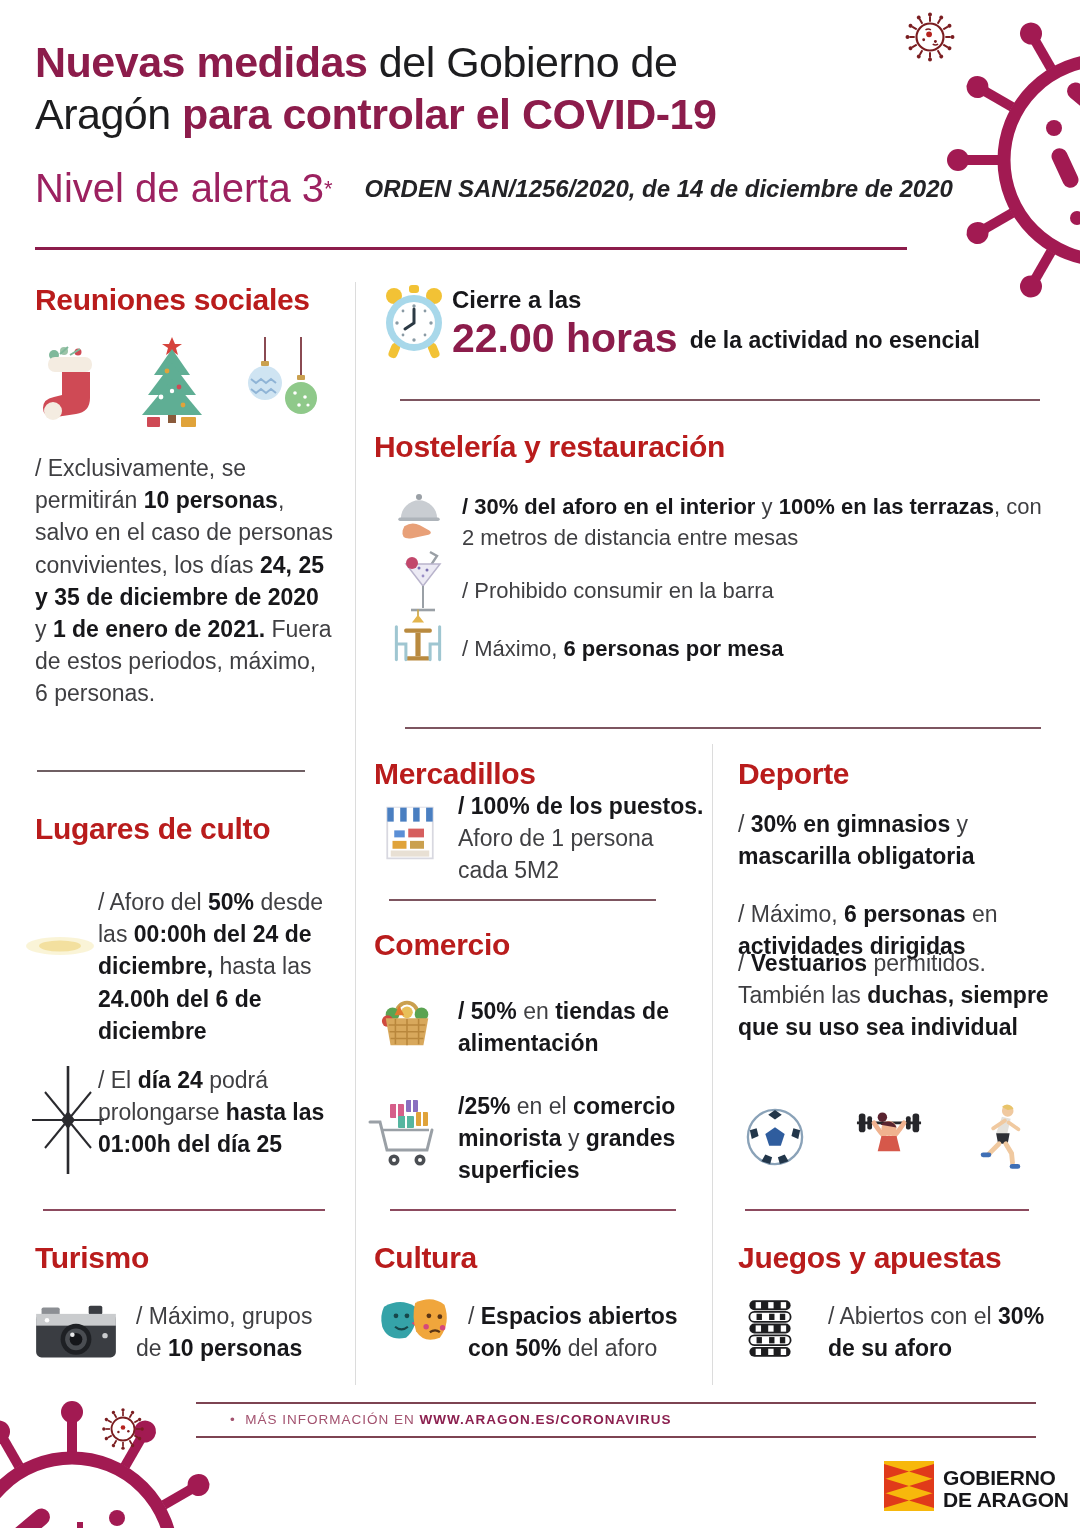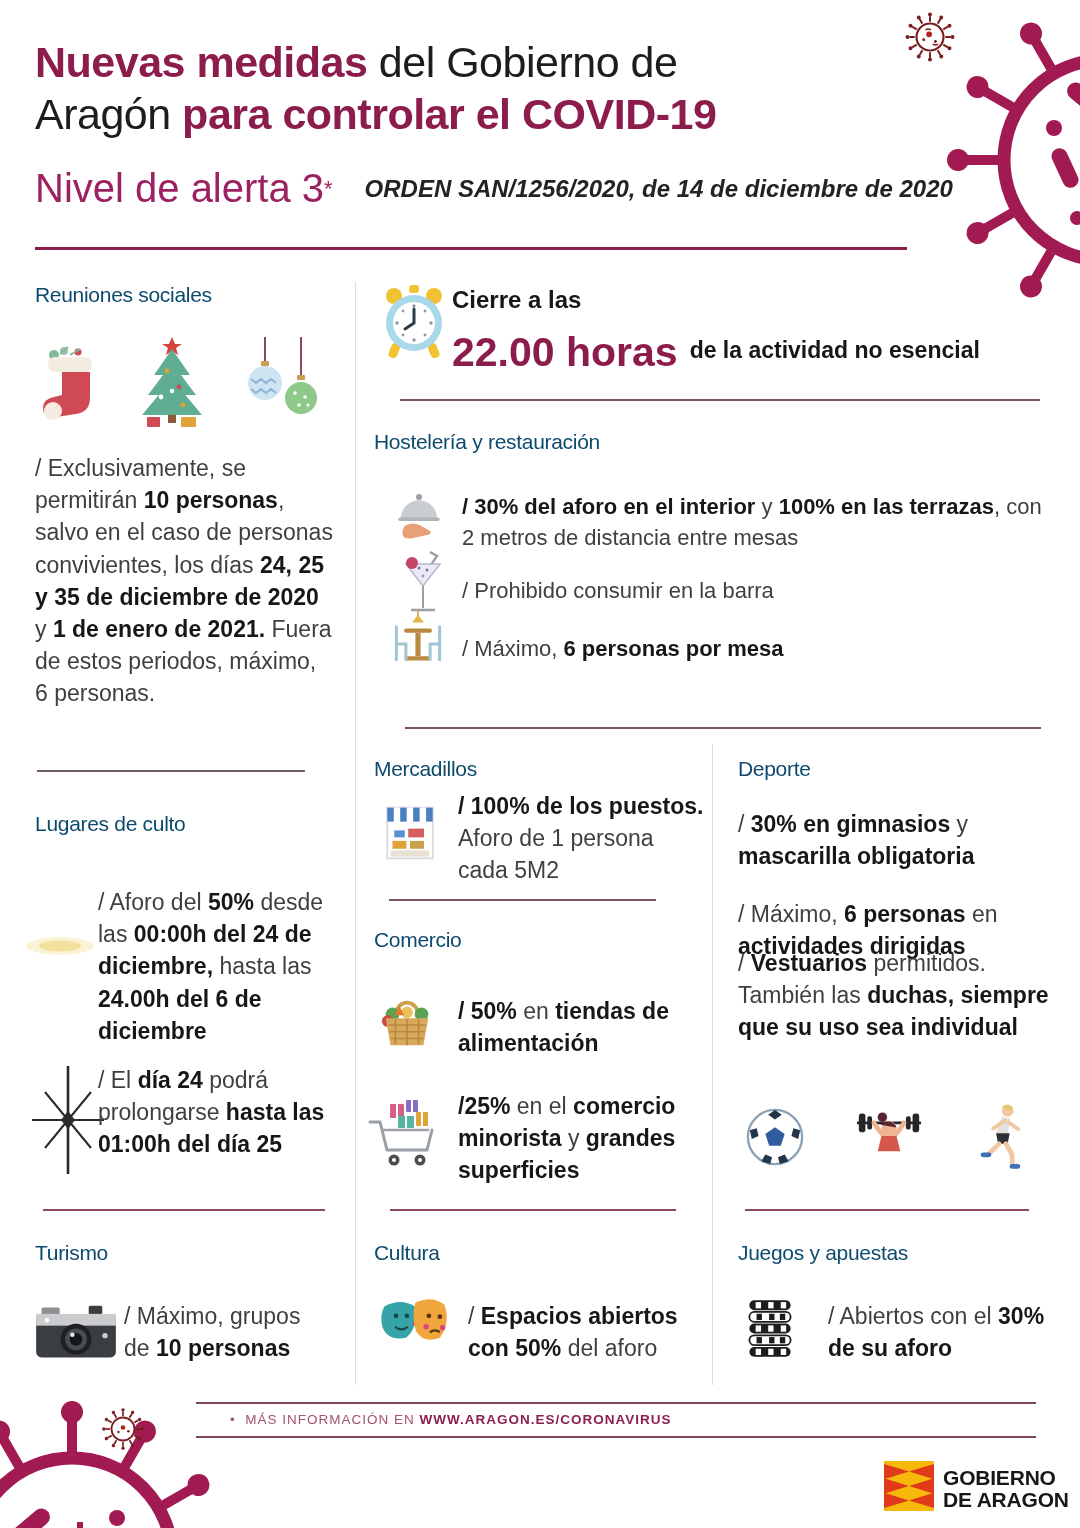--- a/index.html
+++ b/index.html
@@ -6,28 +6,28 @@
   .page{position:relative;width:1080px;height:1528px;background:#fff;overflow:hidden;
         font-family:"Liberation Sans","DejaVu Sans",sans-serif;color:#3f3f42}
   .abs{position:absolute}
   .b{font-weight:700;color:#17171a}
   .c-accent{color:#8c1c4b}
   .title{font-size:43px;line-height:1.22;font-weight:400;color:#1d1d1f;letter-spacing:-0.5px}
   .title .b{font-weight:700}
   .alert-level{font-size:40px;font-weight:400;color:#9c2160}
   .alert-ast{font-size:22px;vertical-align:super;color:#9c2160}
   .order-ref{font-size:24px;font-style:italic;font-weight:700;color:#232326;padding-bottom:8px}
-  .section-heading{font-size:21px;font-weight:400;color:#0c4a6e;letter-spacing:-0.3px}
+  .section-heading{font-size:30px;font-weight:700;color:#b91c1c;letter-spacing:-0.3px}
   .body-text{font-size:23px;line-height:1.4;color:#3f3f42}
   .hdiv{height:2px;background:#7d5560}
   .vdiv{width:1px;background:#dcdcdc}
   .lead-line{font-size:24px;font-weight:700;color:#17171a}
   .big-time{font-size:41px;font-weight:700;color:#8c1c4b;line-height:1}
   .after-time{font-size:23px;font-weight:700;color:#17171a;padding-bottom:5px;margin-left:12px}
-  .time-row{display:flex;align-items:center;margin-top:18px}
+  .time-row{display:flex;align-items:flex-end;margin-top:4px}
   .footer-info{font-size:13.5px;letter-spacing:1px;color:#a3526f;font-weight:400}
   .footer-info .f-bold{font-weight:700;color:#8c2150}
   .logo{display:flex;align-items:flex-end;gap:9px}
   .logo-text{font-size:21px;font-weight:700;color:#17171a;line-height:1.05;letter-spacing:-0.2px}
   .xmas-row{display:flex;justify-content:space-between;align-items:flex-end;width:282px}
   .sport-row{display:flex;justify-content:space-between;align-items:center;width:282px}
 </style>
 </head>
 <body>
 
@@ -390,21 +390,21 @@
     <rect x="60" y="3" width="15" height="10" rx="2" fill="#3a3d42"></rect>
     <rect x="2" y="12" width="88" height="48" rx="6" fill="#3a3d42"></rect>
     <rect x="2" y="12" width="88" height="13" fill="#caccce"></rect>
     <circle cx="46" cy="40" r="17" fill="#1e2024"></circle>
     <circle cx="46" cy="40" r="12" fill="#4a4d52"></circle>
     <circle cx="46" cy="40" r="7" fill="#15161a"></circle>
     <circle cx="42" cy="35" r="2.5" fill="#e8e8ea"></circle>
     <circle cx="78" cy="36" r="3" fill="#caccce"></circle>
     <circle cx="14" cy="19" r="2.5" fill="#fff"></circle>
   </svg>
-  <div class="abs body-text" style="left:124px;top:1300px;width:205px"><span>/ Máximo, grupos de </span><span class="b">10 personas</span></div>
+  <div class="abs body-text" style="left:136px;top:1300px;width:205px"><span>/ Máximo, grupos de </span><span class="b">10 personas</span></div>
 
   <div class="abs section-heading" style="left:374px;top:1241px">Cultura</div>
   <svg class="abs" style="left:376px;top:1292px" width="82" height="64" viewBox="0 0 88 70">
     <path d="M8 16 q18 -10 34 0 q4 22 -10 34 q-20 4 -26 -12 q-3 -12 2 -22 z" fill="#35a3a8"></path>
     <circle cx="21" cy="26" r="2.6" fill="#17474a"></circle>
       <circle cx="33" cy="26" r="2.6" fill="#17474a"></circle>
     <path d="M20 38 q7 6 14 0" stroke="#17474a" stroke-width="2.4" fill="none"></path>
     <polygon points="38,34 52,28 50,44" fill="#d6487a"></polygon>
     <path d="M42 12 q18 -9 32 2 q7 20 -5 36 q-17 7 -26 -7 q-5 -16 -1 -31 z" fill="#f0a63c"></path>
     <circle cx="57" cy="26" r="2.6" fill="#5a3414"></circle>

